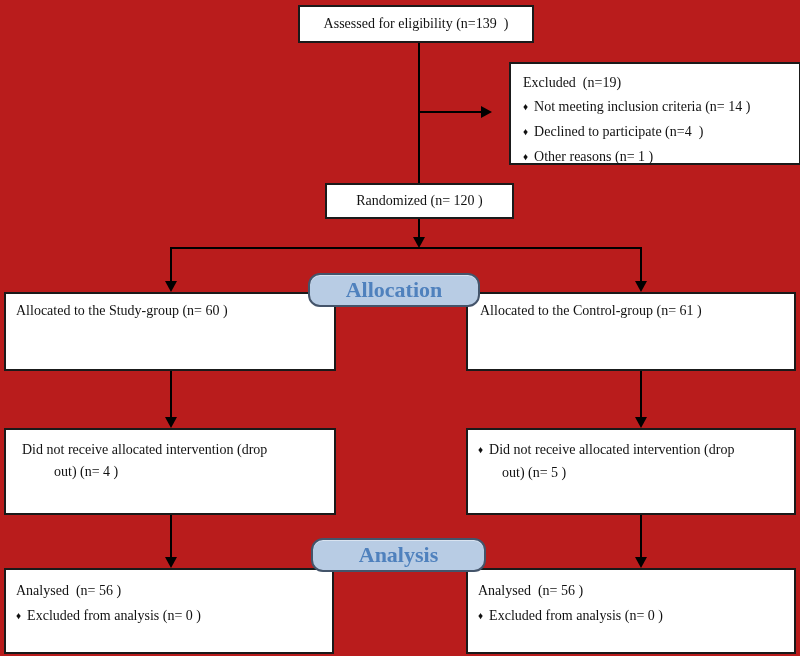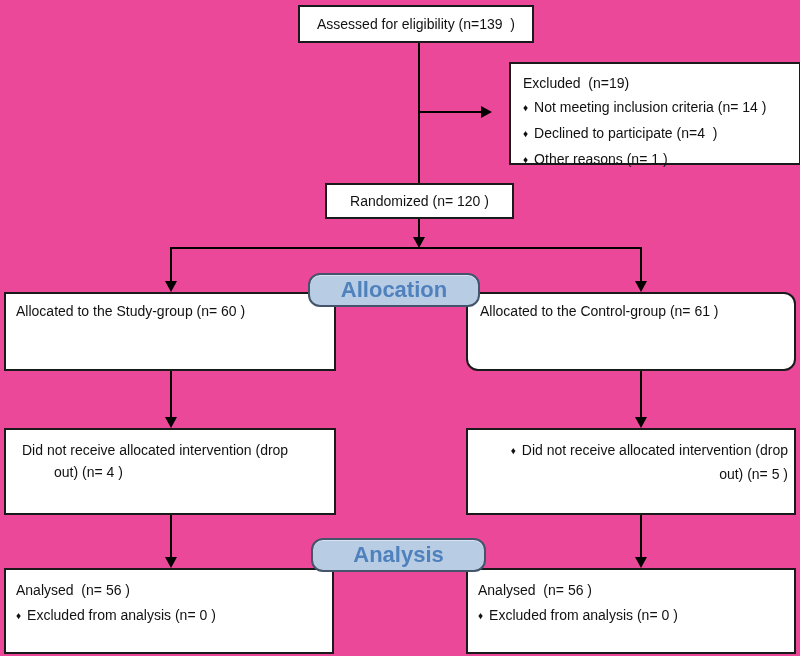--- a/index.html
+++ b/index.html
@@ -1,18 +1,18 @@
 <!DOCTYPE html>
 <html style="--banner-fill: #b8cce4; --banner-border: #44546a; --banner-text: #4f81bd; --line: #000000;"><head>
 <meta charset="utf-8">
 <style>
   html,body{margin:0;padding:0;background:#fff;}
   #stage{
-    position:relative;width:800px;height:656px;background:#ec4899;overflow:hidden;
-    font-family:Liberation Sans, sans-serif;color:#111;font-size:14px;
+    position:relative;width:800px;height:656px;background:#b91c1c;overflow:hidden;
+    font-family:Liberation Serif, serif;color:#111;font-size:14px;
   }
   .box{
     position:absolute;background:#fff;border:2px solid #1a1a1a;box-sizing:border-box;
   }
   .center{display:flex;align-items:center;justify-content:center;text-align:center;}
   .t{white-space:pre-wrap;}
   .banner{
     position:absolute;z-index:3;box-sizing:border-box;
     background:var(--banner-fill,#b8cce4);
     border:2px solid var(--banner-border,#44546a);
@@ -31,23 +31,23 @@
     border-top:6px solid transparent;border-bottom:6px solid transparent;
     border-left:11px solid var(--line,#000);}
   .bullet{font-size:10px;margin-right:6px;position:relative;top:-1px;}
 
   
   #box-assessed{left:298px;top:5px;width:236px;height:38px;}
   #box-excluded{left:493px;top:62px;width:292px;height:103px;padding:7px 8px 0 12px;line-height:24px;margin-left:16px;}
   #box-excluded .ex-title{line-height:24px;}
   #box-randomized{left:325px;top:183px;width:189px;height:36px;}
   #box-alloc-left{left:4px;top:292px;width:332px;height:79px;padding:9px 8px 0 10px;}
-  #box-alloc-right{left:466px;top:292px;width:330px;height:79px;padding:9px 8px 0 12px;border-radius:12px;}
+  #box-alloc-right{left:466px;top:292px;width:330px;height:79px;padding:9px 8px 0 12px;}
   #box-fu-left{left:4px;top:428px;width:332px;height:87px;padding:9px 6px 0 0;line-height:22px;}
-  #box-fu-right{left:466px;top:428px;width:330px;height:87px;padding:9px 6px 0 0;line-height:22px;text-align:right;}
+  #box-fu-right{left:466px;top:428px;width:330px;height:87px;padding:9px 6px 0 0;line-height:22px;}
   .fu-l1-plain{padding-left:16px;}
   .fu-l1-bullet{padding-left:10px;}
   .fu-l2{padding-left:48px;}
   #box-fu-right .fu-l2{padding-left:34px;}
   #box-an-left{left:4px;top:568px;width:330px;height:86px;padding:8px 8px 0 10px;line-height:25px;}
   #box-an-right{left:466px;top:568px;width:330px;height:86px;padding:8px 8px 0 10px;line-height:25px;}
 
   
   #banner-allocation{left:308px;top:273px;width:172px;height:34px;}
   #banner-followup{left:308px;top:402px;width:176px;height:34px;}

